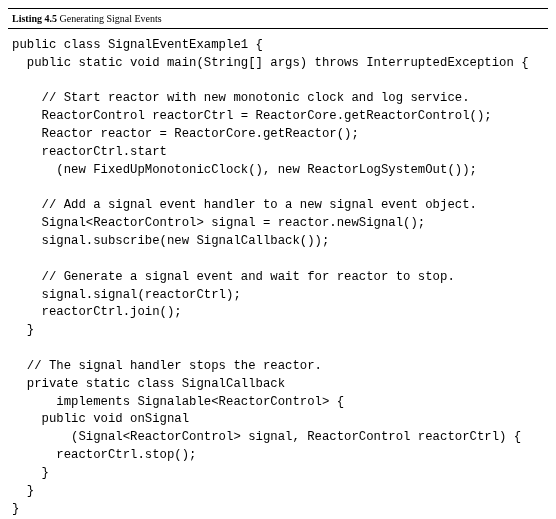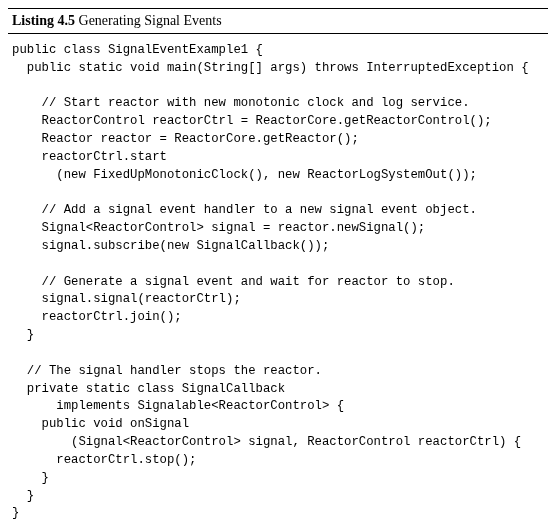--- a/index.html
+++ b/index.html
@@ -14,21 +14,21 @@
     padding: 8px;
   }
   .listing-box {
     border-top: 1.5px solid #000;
     border-bottom: 1.5px solid #000;
     box-sizing: border-box;
   }
   .listing-header {
     border-bottom: 1px solid #000;
     padding: 4px 4px 3px 4px;
-    font-size: 14px;
+    font-size: 10px;
     line-height: 1.2;
   }
   .listing-header .label {
     font-weight: bold;
   }
   .code-area {
     padding: 8px 4px 10px 4px;
   }
   pre.code {
     margin: 0;

